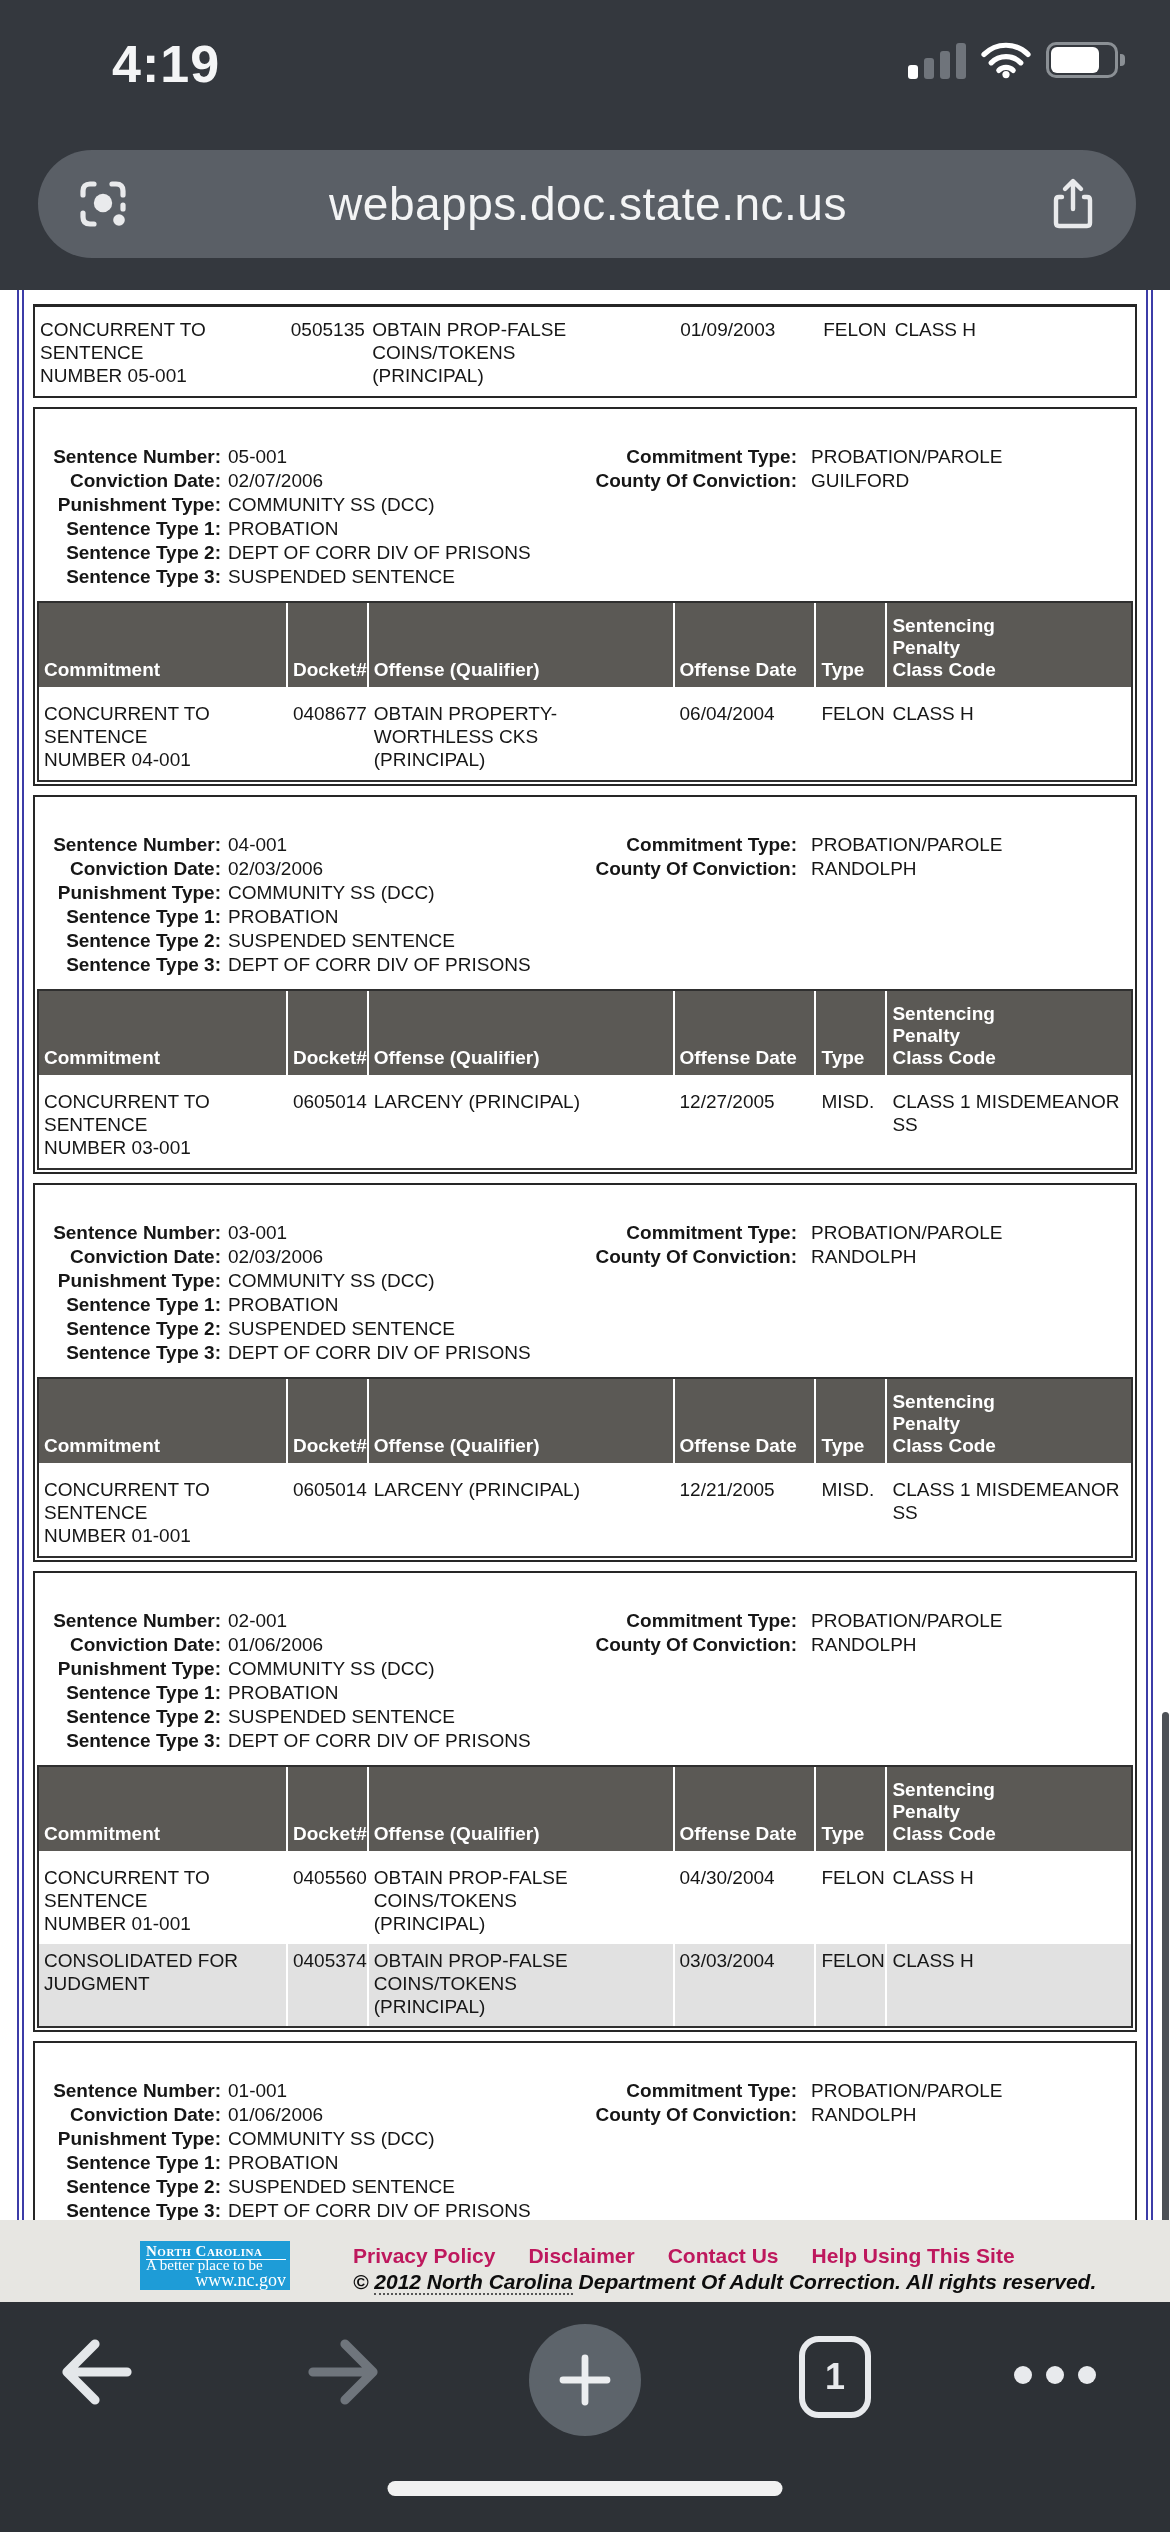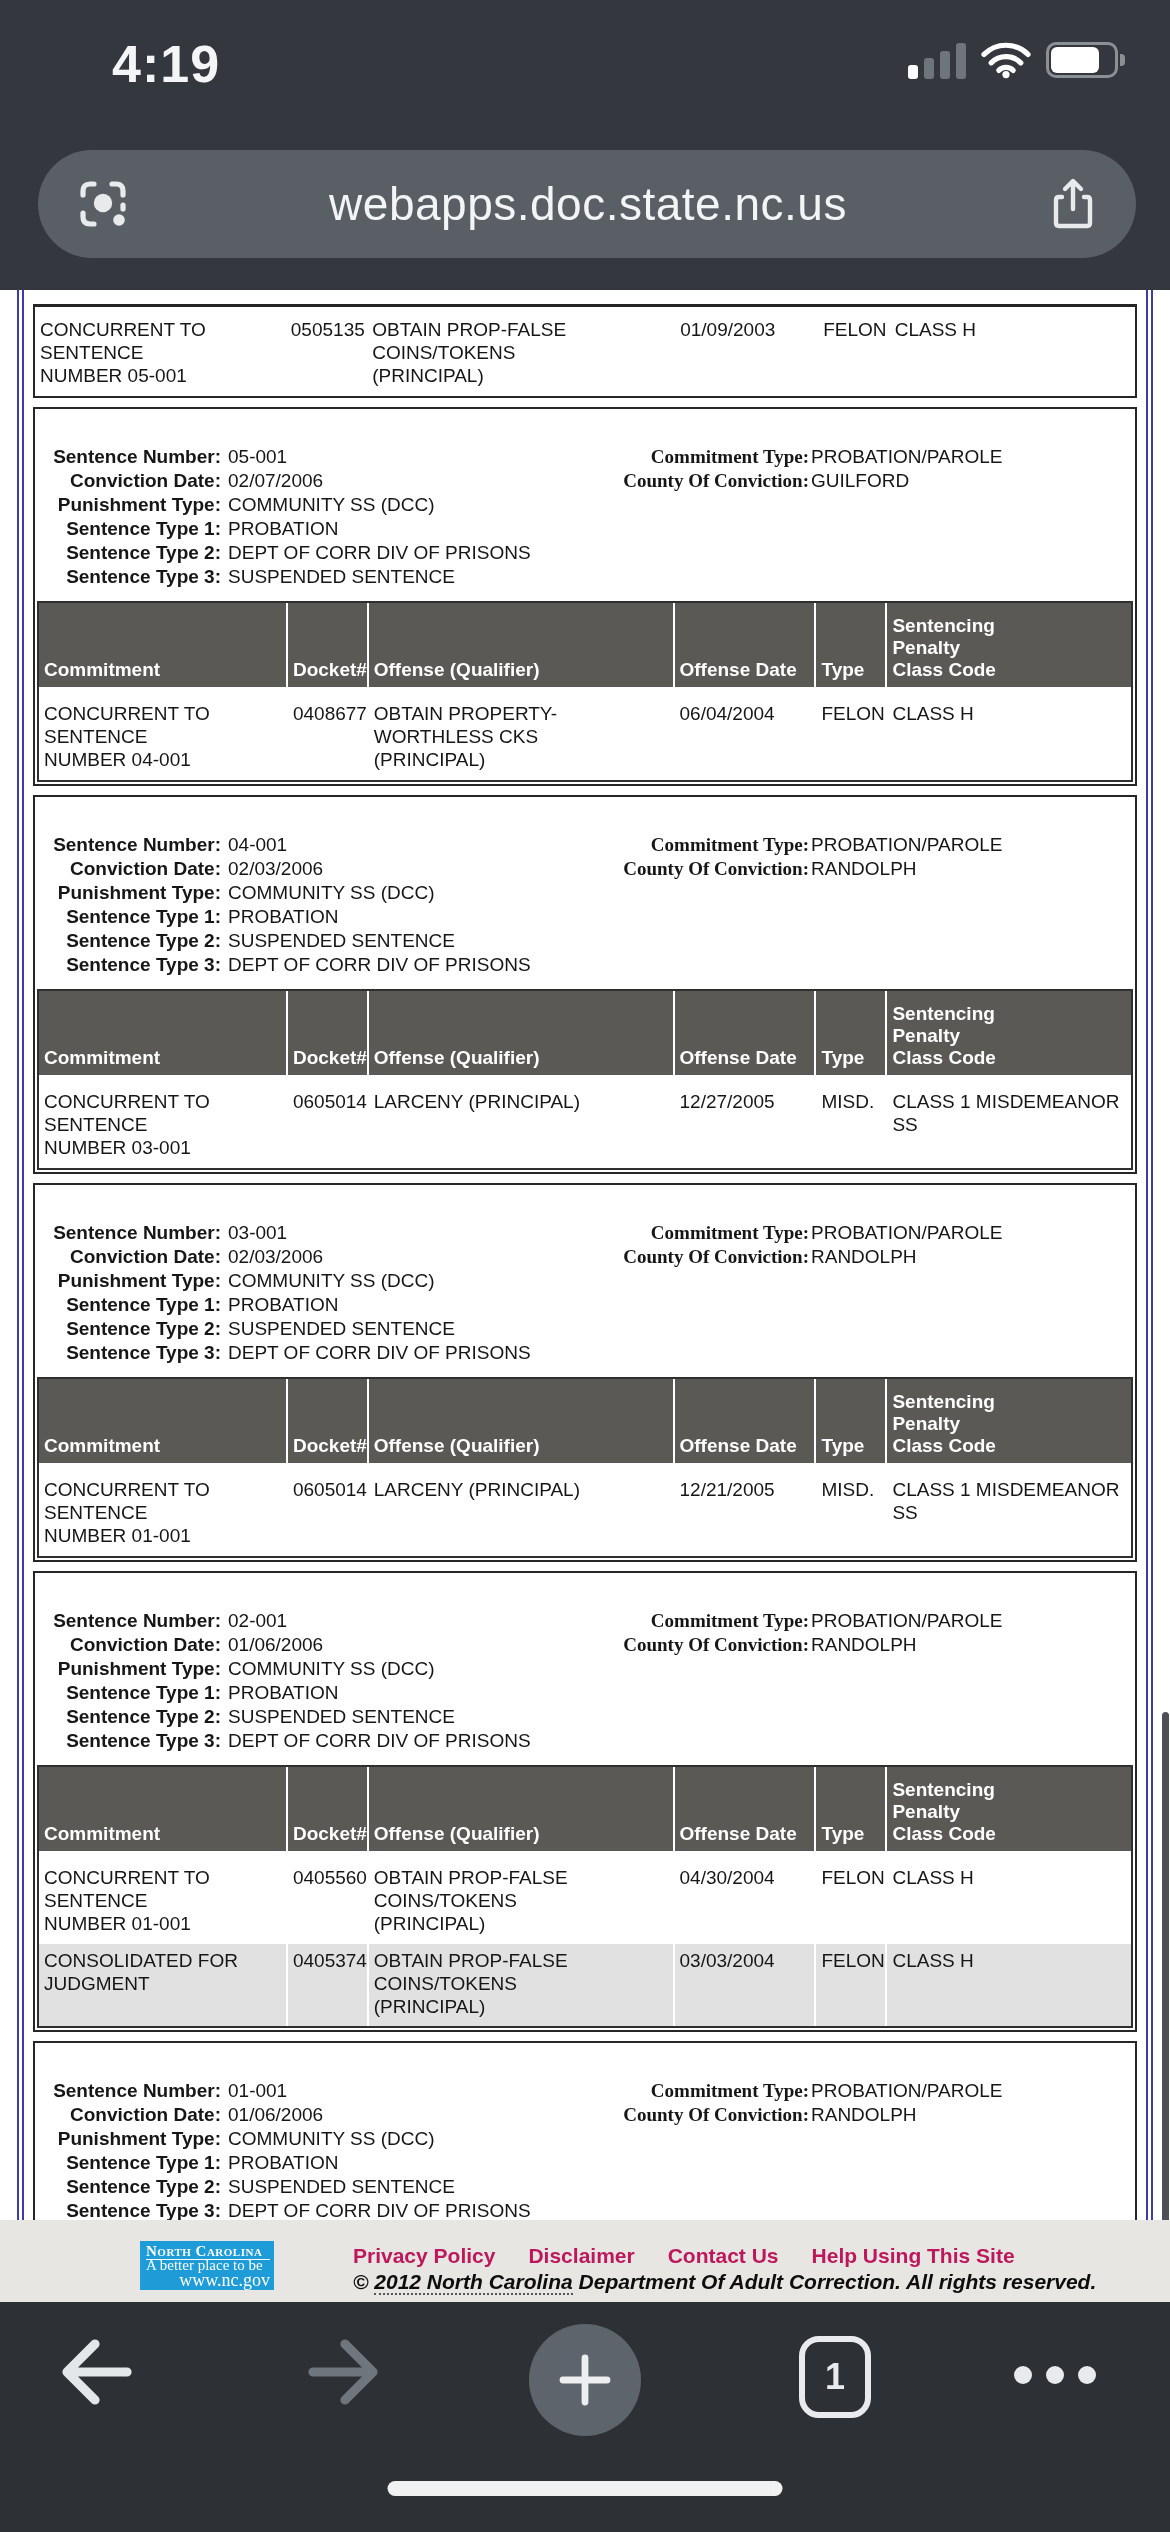--- a/index.html
+++ b/index.html
@@ -31,38 +31,38 @@
   .content { position:absolute; top:290px; left:0; right:0; height:1930px; background:#ffffff; overflow:hidden; color:#161616; }
   .outer { margin:0 17px; border-left:7px double #3c3ca8; border-right:7px double #3c3ca8; border-bottom:5px double #3c3ca8; padding:14px 9px 0 9px; }
   .box { border:2px solid #262626; margin-bottom:9px; background:#fff; }
   .box:last-child { margin-bottom:0; }
   .box.partial { border-top-width:3px; }
 
   .sent-info { padding:36px 0 12px 0; position:relative; }
   .info-line { position:relative; display:flex; line-height:24px; font-size:19px; height:24px; white-space:nowrap; }
   .lbl { width:186px; text-align:right; font-weight:700; flex:none; }
   .val { padding-left:7px; flex:none; }
-  .lbl.r { position:absolute; left:312px; width:462px; text-align:right; font-weight:700;font-family:Liberation Serif, serif; }
+  .lbl.r { position:absolute; left:300px; width:462px; text-align:right; font-weight:700; }
   .val.r { position:absolute; left:769px; }
 
   table.offense { width:calc(100% - 4px); margin:0 2px 2px 2px; border:2px solid #2f2f2f; border-spacing:0; table-layout:fixed; }
   table.offense th { background:#5b5955; color:#fff; font-size:19px; line-height:22px; font-weight:700; text-align:left; vertical-align:bottom; padding:5px 4px 6px 5px; height:84px; border-right:2px solid #fff; }
   table.offense th:last-child { border-right:none; }
   table.offense td { font-size:19px; line-height:23px; padding:15px 4px 9px 5px; vertical-align:top; border-right:2px solid #fff; overflow:hidden; }
   table.offense td:last-child { border-right:none; }
   tr.shaded td { background:#e1e1e1; padding-top:5px; padding-bottom:8px; }
   .box.partial table.offense { border:none; width:100%; margin:0; }
   .box.partial td { padding-top:11px; padding-bottom:9px; }
 
   
   .scrollbar { position:absolute; right:1px; top:1712px; width:7px; height:585px; background:#4d5157; border-radius:4px; }
 
   
   .footer { position:absolute; top:2220px; left:0; right:0; height:82px; background:#e7e6e2; }
-  .nc-logo { position:absolute; left:140px; top:21px; width:134px; height:49px; background:#1e9cd7; color:#fff; padding:3px 4px 0 6px; font-family:"Liberation Serif", serif; }
+  .nc-logo { position:absolute; left:140px; top:21px; width:150px; height:49px; background:#1e9cd7; color:#fff; padding:3px 4px 0 6px; font-family:"Liberation Serif", serif; }
   .nc-logo .l1 { font-variant:small-caps; font-weight:700; font-size:15px; border-bottom:1px solid #fff; line-height:15px; letter-spacing:0.5px; }
   .nc-logo .l2 { font-size:15px; line-height:11px; }
   .nc-logo .l3 { font-size:18px; text-align:right; line-height:19px; }
   .flinks { position:absolute; left:353px; top:24px; display:flex; gap:33px; font-size:21px; font-weight:700; color:#be185d; }
   .flinks span { cursor:pointer; }
   .copyright { position:absolute; left:353px; top:50px; font-size:21px; font-weight:700; color:#0d0d0d;font-style:italic; }
   .copyright .dotted { border-bottom:2px dotted #555; }
 
   
   .toolbar { position:absolute; top:2302px; left:0; right:0; height:230px; background:#2d3136; }

